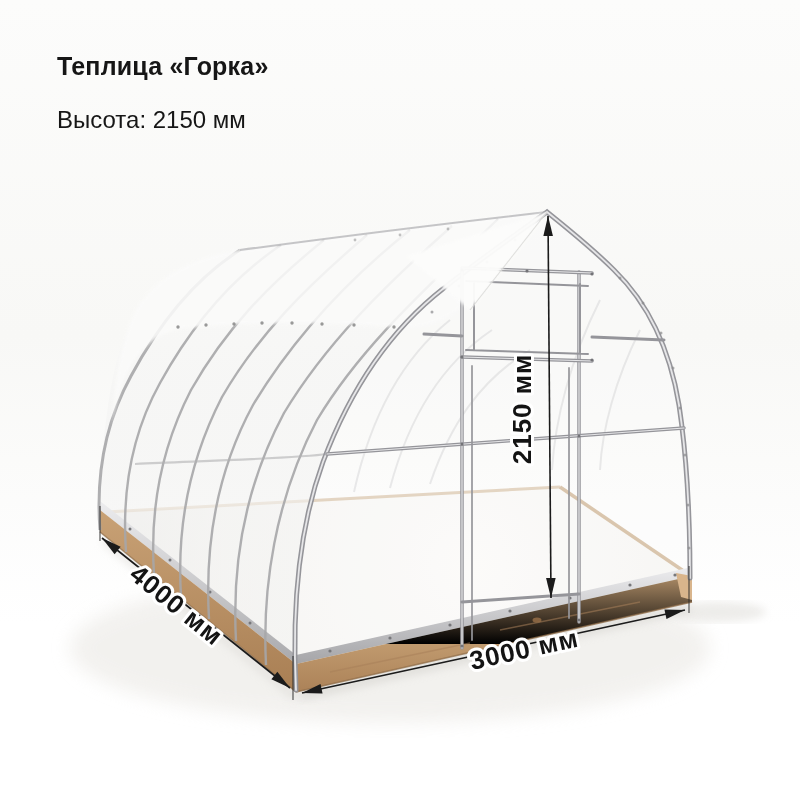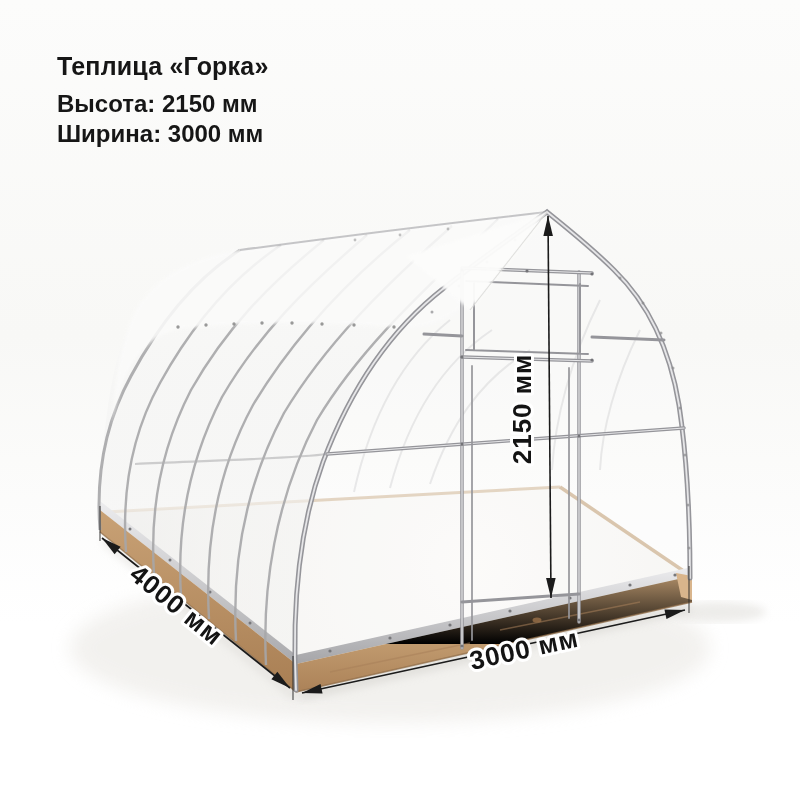--- a/index.html
+++ b/index.html
@@ -2,22 +2,22 @@
 <html><head>
 <meta charset="utf-8">
 <style>
   html,body{margin:0;padding:0;}
   body{font-family:"Liberation Sans",sans-serif;}
   .stage{
     position:relative;width:800px;height:800px;overflow:hidden;
     background:linear-gradient(180deg,#fcfcfb 0%,#f8f8f6 42%,#ffffff 78%,#ffffff 100%);
   }
   .info{position:absolute;left:57px;top:52px;color:#161616;}
-  .info .title{font-size:25px;font-weight:700;margin:0 0 8px 0;letter-spacing:.2px;}
-  .info .spec{font-size:24px;line-height:30px;font-weight:700;white-space:nowrap;}
+  .info .title{font-size:25px;font-weight:700;margin:0 0 24px 0;letter-spacing:.2px;}
+  .info .spec{font-size:24px;line-height:30px;font-weight:400;white-space:nowrap;}
   svg{position:absolute;left:0;top:0;}
   .dim-line{stroke:#1b1b1b;stroke-width:1.6;fill:none;}
   .ext-line{stroke:#2a2a2a;stroke-width:1.1;fill:none;opacity:.85;}
   .dim-label{
     font-family:"Liberation Sans",sans-serif;font-size:26px;font-weight:600;
     fill:#141414;stroke:#ffffff;stroke-width:6px;paint-order:stroke;
     stroke-linejoin:round;letter-spacing:1px;
   }
   .rib{stroke:#a6a6a8;stroke-width:2.4;fill:none;opacity:.9;}
   .frame-d{stroke:#95959a;fill:none;stroke-linecap:round;}
@@ -226,16 +226,15 @@
     <g>
       <path class="ext-line" d="M689,566 L689,613"></path>
       <line class="dim-line" x1="302" y1="693" x2="685" y2="610" marker-start="url(#arr)" marker-end="url(#arr)"></line>
       <text class="dim-label" transform="translate(526,658) rotate(-12.5)" text-anchor="middle">3000 мм</text>
     </g>
   </svg>
 
   <div class="info">
     <div class="title">Теплица «Горка»</div>
     <div class="spec">Высота: 2150 мм</div>
-    <div class="spec">Ширина: 3000 мм</div>
   </div>
 
 </div>
 
 </body></html>

